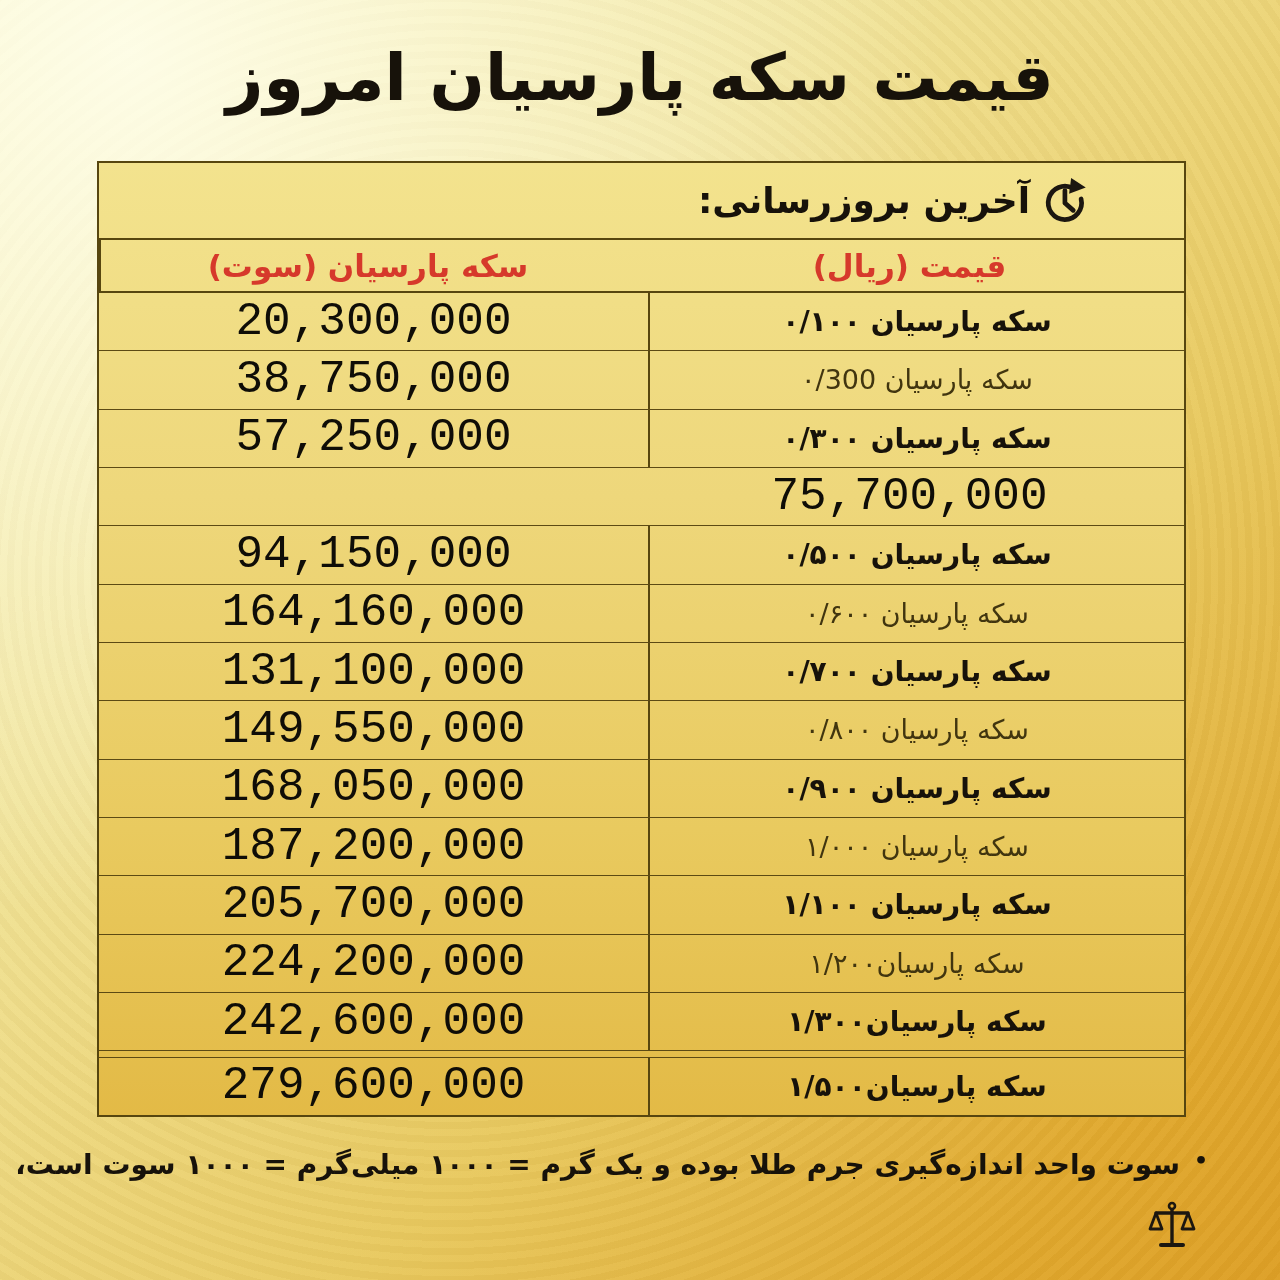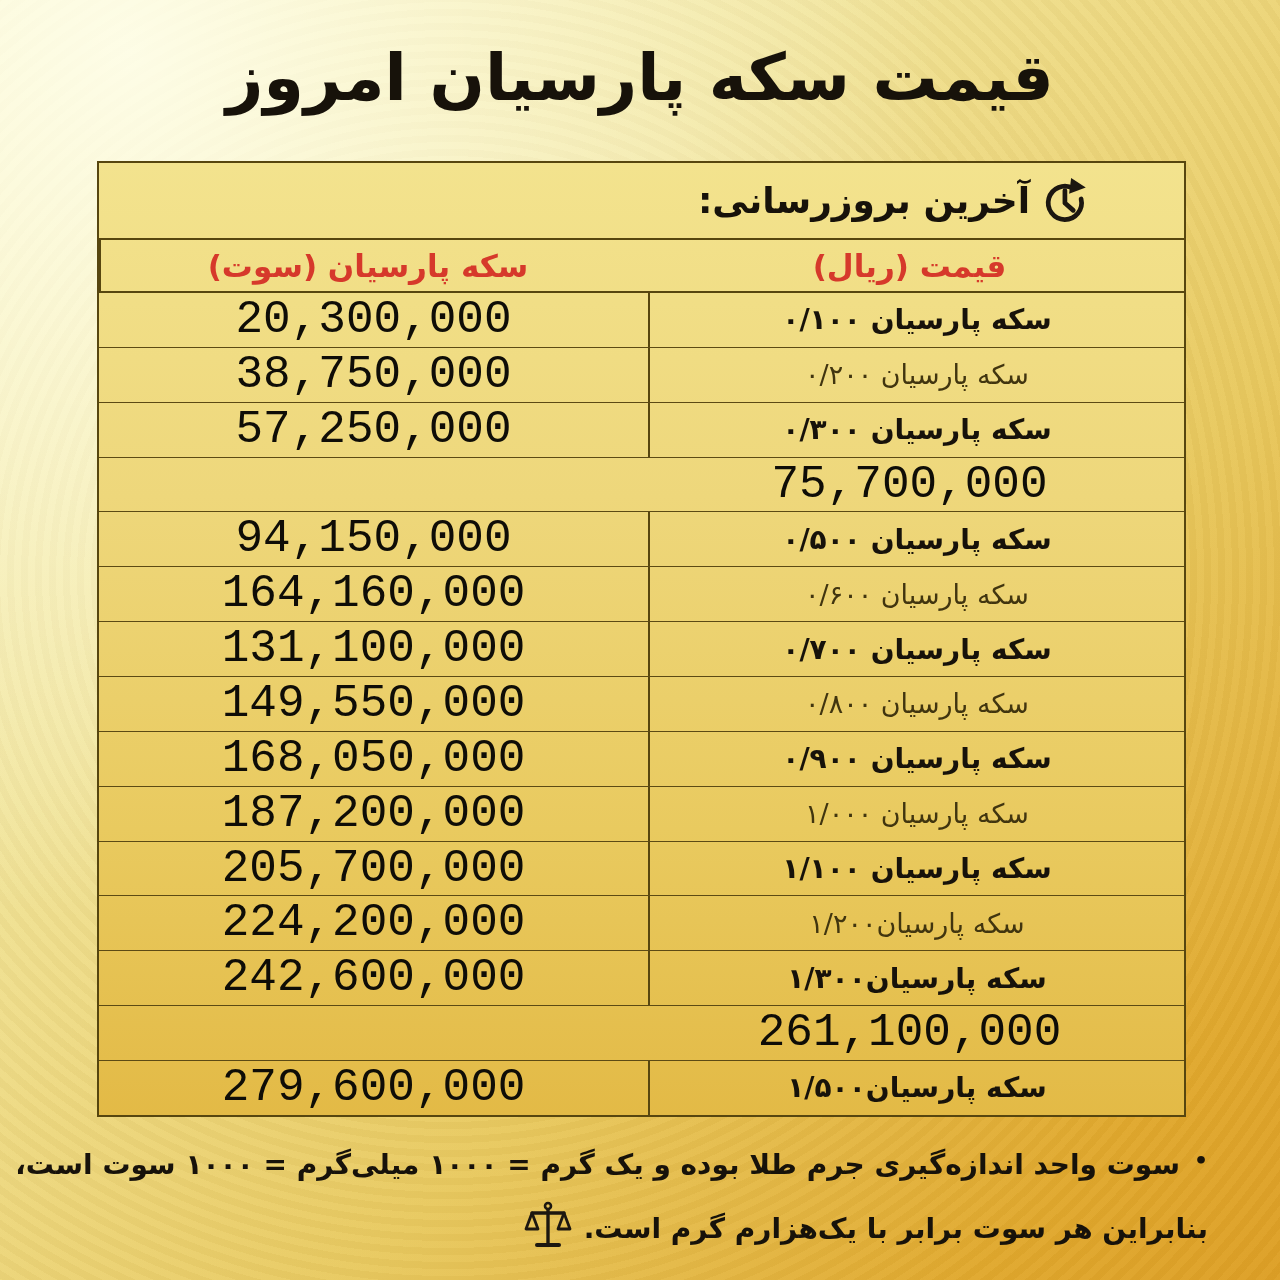--- a/index.html
+++ b/index.html
@@ -102,21 +102,21 @@
     <div class="cell coin-cell">
       <span class="coin-label">سکه پارسیان ۰/۱۰۰</span>
     </div>
     <div class="cell price-cell">
       <span class="price-value">20,300,000</span>
     </div>
   </div>
 
   <div class="data-row">
     <div class="cell coin-cell">
-      <span class="coin-label">سکه پارسیان ۰/۲۰۰</span>
+      <span class="coin-label">سکه پارسیان ۰/300</span>
     </div>
     <div class="cell price-cell">
       <span class="price-value">38,750,000</span>
     </div>
   </div>
 
   <div class="data-row bold">
     <div class="cell coin-cell">
       <span class="coin-label">سکه پارسیان ۰/۳۰۰</span>
     </div>
@@ -206,39 +206,36 @@
   <div class="data-row bold">
     <div class="cell coin-cell">
       <span class="coin-label">سکه پارسیان۱/۳۰۰</span>
     </div>
     <div class="cell price-cell">
       <span class="price-value">242,600,000</span>
     </div>
   </div>
 
   <div class="data-row">
-    <div class="cell price-cell">
-      <span class="price-value">261,100,000</span>
-    </div>
   </div>
 
   <div class="data-row bold">
     <div class="cell coin-cell">
       <span class="coin-label">سکه پارسیان۱/۵۰۰</span>
     </div>
     <div class="cell price-cell">
       <span class="price-value">279,600,000</span>
     </div>
   </div>
 </div>
   </div>
 
   <div class="footnote">
     <div class="line line1"><span class="bullet">•</span><span>سوت واحد اندازه‌گیری جرم طلا بوده و یک گرم = ۱۰۰۰ میلی‌گرم = ۱۰۰۰ سوت است،</span></div>
-    <div class="line line2"><span>بنابراین هر سوت برابر با یک‌هزارم گرم است.</span><span class="scales-icon">
+    <div class="line line2"><span class="scales-icon">
       <svg viewBox="0 0 52 52" width="52" height="52">
         <circle cx="26" cy="6" r="3" fill="none" stroke="#1c1710" stroke-width="2.6"></circle>
         <path d="M26 9 L26 43" fill="none" stroke="#1c1710" stroke-width="3.4"></path>
         <path d="M10 13 L42 13" fill="none" stroke="#1c1710" stroke-width="3.4" stroke-linecap="round"></path>
         <path d="M10 13 L4 29 L16 29 Z" fill="none" stroke="#1c1710" stroke-width="2.8" stroke-linejoin="round"></path>
         <path d="M42 13 L36 29 L48 29 Z" fill="none" stroke="#1c1710" stroke-width="2.8" stroke-linejoin="round"></path>
         <path d="M15 45 L37 45" fill="none" stroke="#1c1710" stroke-width="4" stroke-linecap="round"></path>
       </svg>
     </span></div>
   </div>

